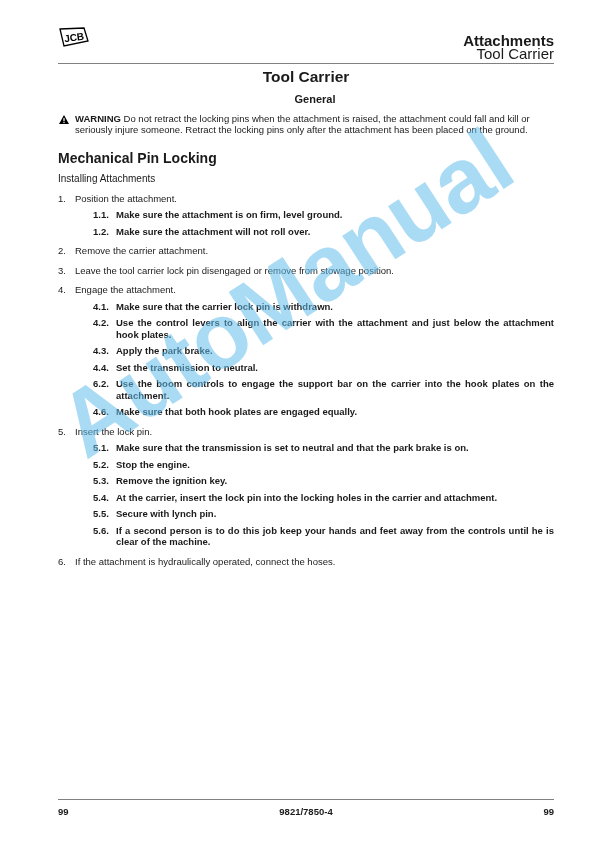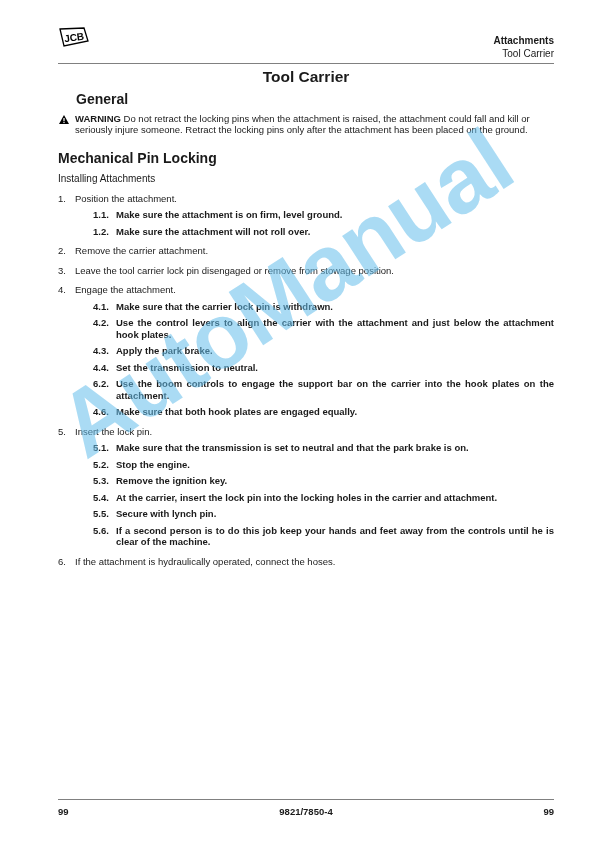--- a/index.html
+++ b/index.html
@@ -1,24 +1,24 @@
 <!DOCTYPE html>
 <html><head>
 <meta charset="utf-8">
 <style>
   html, body { margin: 0; padding: 0; background: #ffffff; }
   body { width: 612px; height: 865px; position: relative; overflow: hidden;
          font-family: "Liberation Sans", sans-serif; color: #1a1a1a; }
   .logo { position: absolute; left: 58px; top: 27px; width: 32px; height: 20px; }
-  .hdr-right { position: absolute; right: 58px; top: 34px; text-align: right; font-size: 10px; line-height: 13px; }
+  .hdr-right { position: absolute; right: 58px; top: 34px; text-align: right; font-size: 15px; line-height: 13px; }
   .hdr-right .sect { font-weight: bold; }
   .rule-top { position: absolute; left: 58px; right: 58px; top: 63px; height: 1px; background: #808080; }
   .page-title { position: absolute; left: 0; right: 0; top: 68px; text-align: center; font-size: 15.5px; font-weight: bold; }
   .content { position: absolute; left: 58px; right: 58px; top: 94px; font-size: 9.5px; line-height: 11.5px; }
-  h2 { font-size: 14px; margin: 0 0 7px 18px; font-weight: bold; }
+  h2 { font-size: 11px; margin: 0 0 7px 18px; font-weight: bold; text-align: center; }
   h3 { font-size: 14px; margin: 17px 0 0 0; font-weight: bold; }
   h4 { font-size: 10px; margin: 9px 0 0 0; font-weight: normal; }
   .warning { position: relative; padding-left: 17px; }
   .warning .tri { position: absolute; left: 1px; top: 2px; width: 10px; height: 9px; }
   .warning .kw { font-weight: bold; }
   .steps { margin-top: 7px; }
   .step { position: relative; padding-left: 17px; margin-top: 8px; }
   .step .num, .sub .num { position: absolute; left: 0; }
   .subs { margin-top: 3px; }
   .sub { position: relative; padding-left: 41px; margin-top: 5px; text-align: justify; font-weight: bold; }

